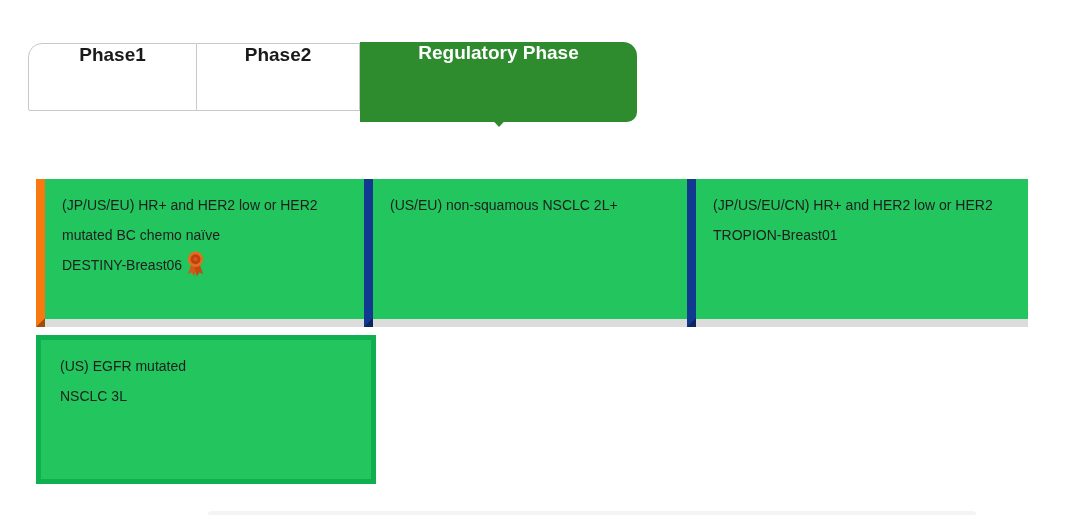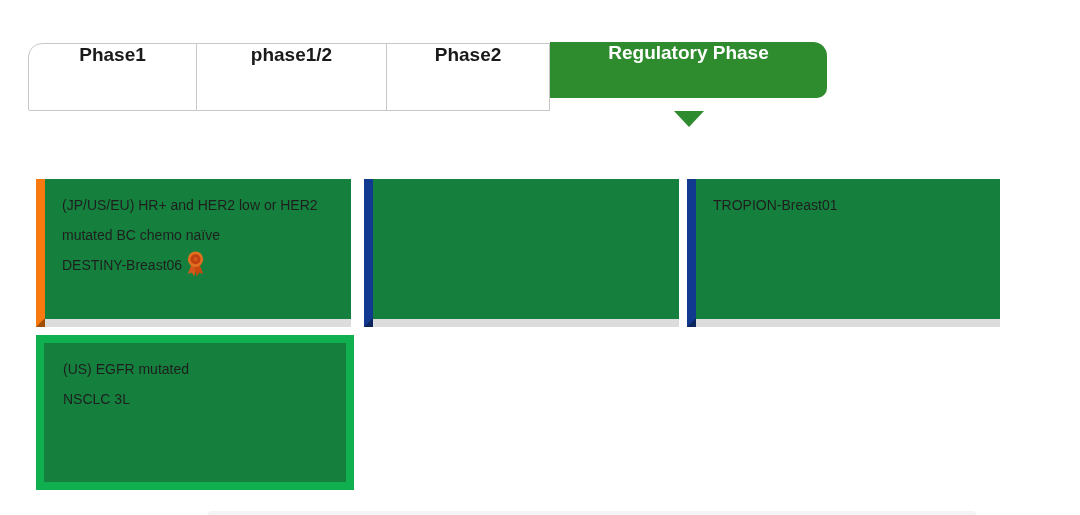--- a/index.html
+++ b/index.html
@@ -18,70 +18,67 @@
   .tab {
     box-sizing:border-box; height:68px; margin-top:1px;
     background:#ffffff;
     border:solid #c8c8c8; border-width:1px 1px 1px 0;
     display:flex; align-items:flex-start; justify-content:center;
     font-weight:bold; font-size:19px; color:#1a1a1a;
     cursor:pointer;
   }
   .tab.first { border-left-width:1px; border-radius:14px 0 0 2px; }
   .tab.active {
-    height:56px; margin-top:0;
+    height:80px; margin-top:0;
     border:none; color:#ffffff;
     border-radius:0 14px 10px 0;
     position:relative;
   }
   .tab-pointer {
     position:absolute; top:69px; left:50%; transform:translateX(-50%);
     width:0; height:0;
     border-left:15px solid transparent;
     border-right:15px solid transparent;
     border-top:16px solid #2e8b2e;
   }
 
   
-  .trial-card { position:absolute; background:#15803d; }
+  .trial-card { position:absolute; background:#22c55e;padding-left:28px; }
   .accent-bar { position:absolute; left:0; top:0; width:9px; height:100%; }
   .accent-bar::after {
     content:""; position:absolute; left:0; bottom:0; width:9px; height:9px;
     background:rgba(0,0,0,0.35);
     clip-path:polygon(0 100%, 100% 0, 100% 100%);
   }
   .card-shadow {
     position:absolute; left:9px; right:0; bottom:0; height:8px;
     background:#dcdcdc;
   }
   .card-body {
     position:absolute; left:0; top:0; right:0; bottom:8px;
     padding:11px 8px 0 26px; box-sizing:border-box;
     font-size:14px; line-height:30px; color:#1e1e1e;
   }
-  .trial-card.highlighted { border:8px solid #14b8a6; }
+  .trial-card.highlighted { border:5px solid #14b8a6; }
   .trial-card.highlighted .card-body { padding-left:19px; bottom:0; }
   .trial-line { white-space:nowrap; }
   .award-icon { vertical-align:-7px; margin-left:2px; }
 
   
   .bottom-edge {
     position:absolute; left:208px; top:511px; width:768px; height:6px;
     background:#f4f4f6; border-radius:4px 4px 0 0;
   }
 </style>
 </head>
 <body>
 
 <div class="tab-bar">
   <div class="tab first" style="width:169px">
     <span>Phase1</span>
-  </div>
-  <div class="tab" style="width:190px">
-    <span>phase1/2</span>
   </div>
   <div class="tab" style="width:163px">
     <span>Phase2</span>
   </div>
   <div class="tab active" style="width: 277px; background-color: rgb(46, 139, 46);">
     <span>Regulatory Phase</span>
     <div class="tab-pointer" style="border-top-color: rgb(46, 139, 46);"></div>
   </div>
 </div>
 
@@ -100,27 +97,29 @@
         <circle cx="12" cy="8.5" r="2.2" fill="#d2581c"></circle>
       </svg>
     </div>
   </div>
 </div>
 
 <div class="trial-card" style="left:364px; top:179px; width:315px; height:148px;">
   <div class="accent-bar" style="background-color: rgb(17, 57, 143);"></div>
   <div class="card-shadow"></div>
   <div class="card-body">
+    <div class="trial-line">(US/EU) non-squamous NSCLC 2L+</div>
   </div>
 </div>
 
 <div class="trial-card" style="left:687px; top:179px; width:313px; height:148px;">
   <div class="accent-bar" style="background-color: rgb(17, 57, 143);"></div>
   <div class="card-shadow"></div>
   <div class="card-body">
+    <div class="trial-line">(JP/US/EU/CN) HR+ and HER2 low or HER2</div>
     <div class="trial-line">TROPION-Breast01</div>
   </div>
 </div>
 
 <div class="trial-card highlighted" style="left: 36px; top: 335px; width: 302px; height: 139px; border-color: rgb(16, 175, 80);">
   <div class="card-body">
     <div class="trial-line">(US) EGFR mutated</div>
     <div class="trial-line">NSCLC 3L</div>
   </div>
 </div>

